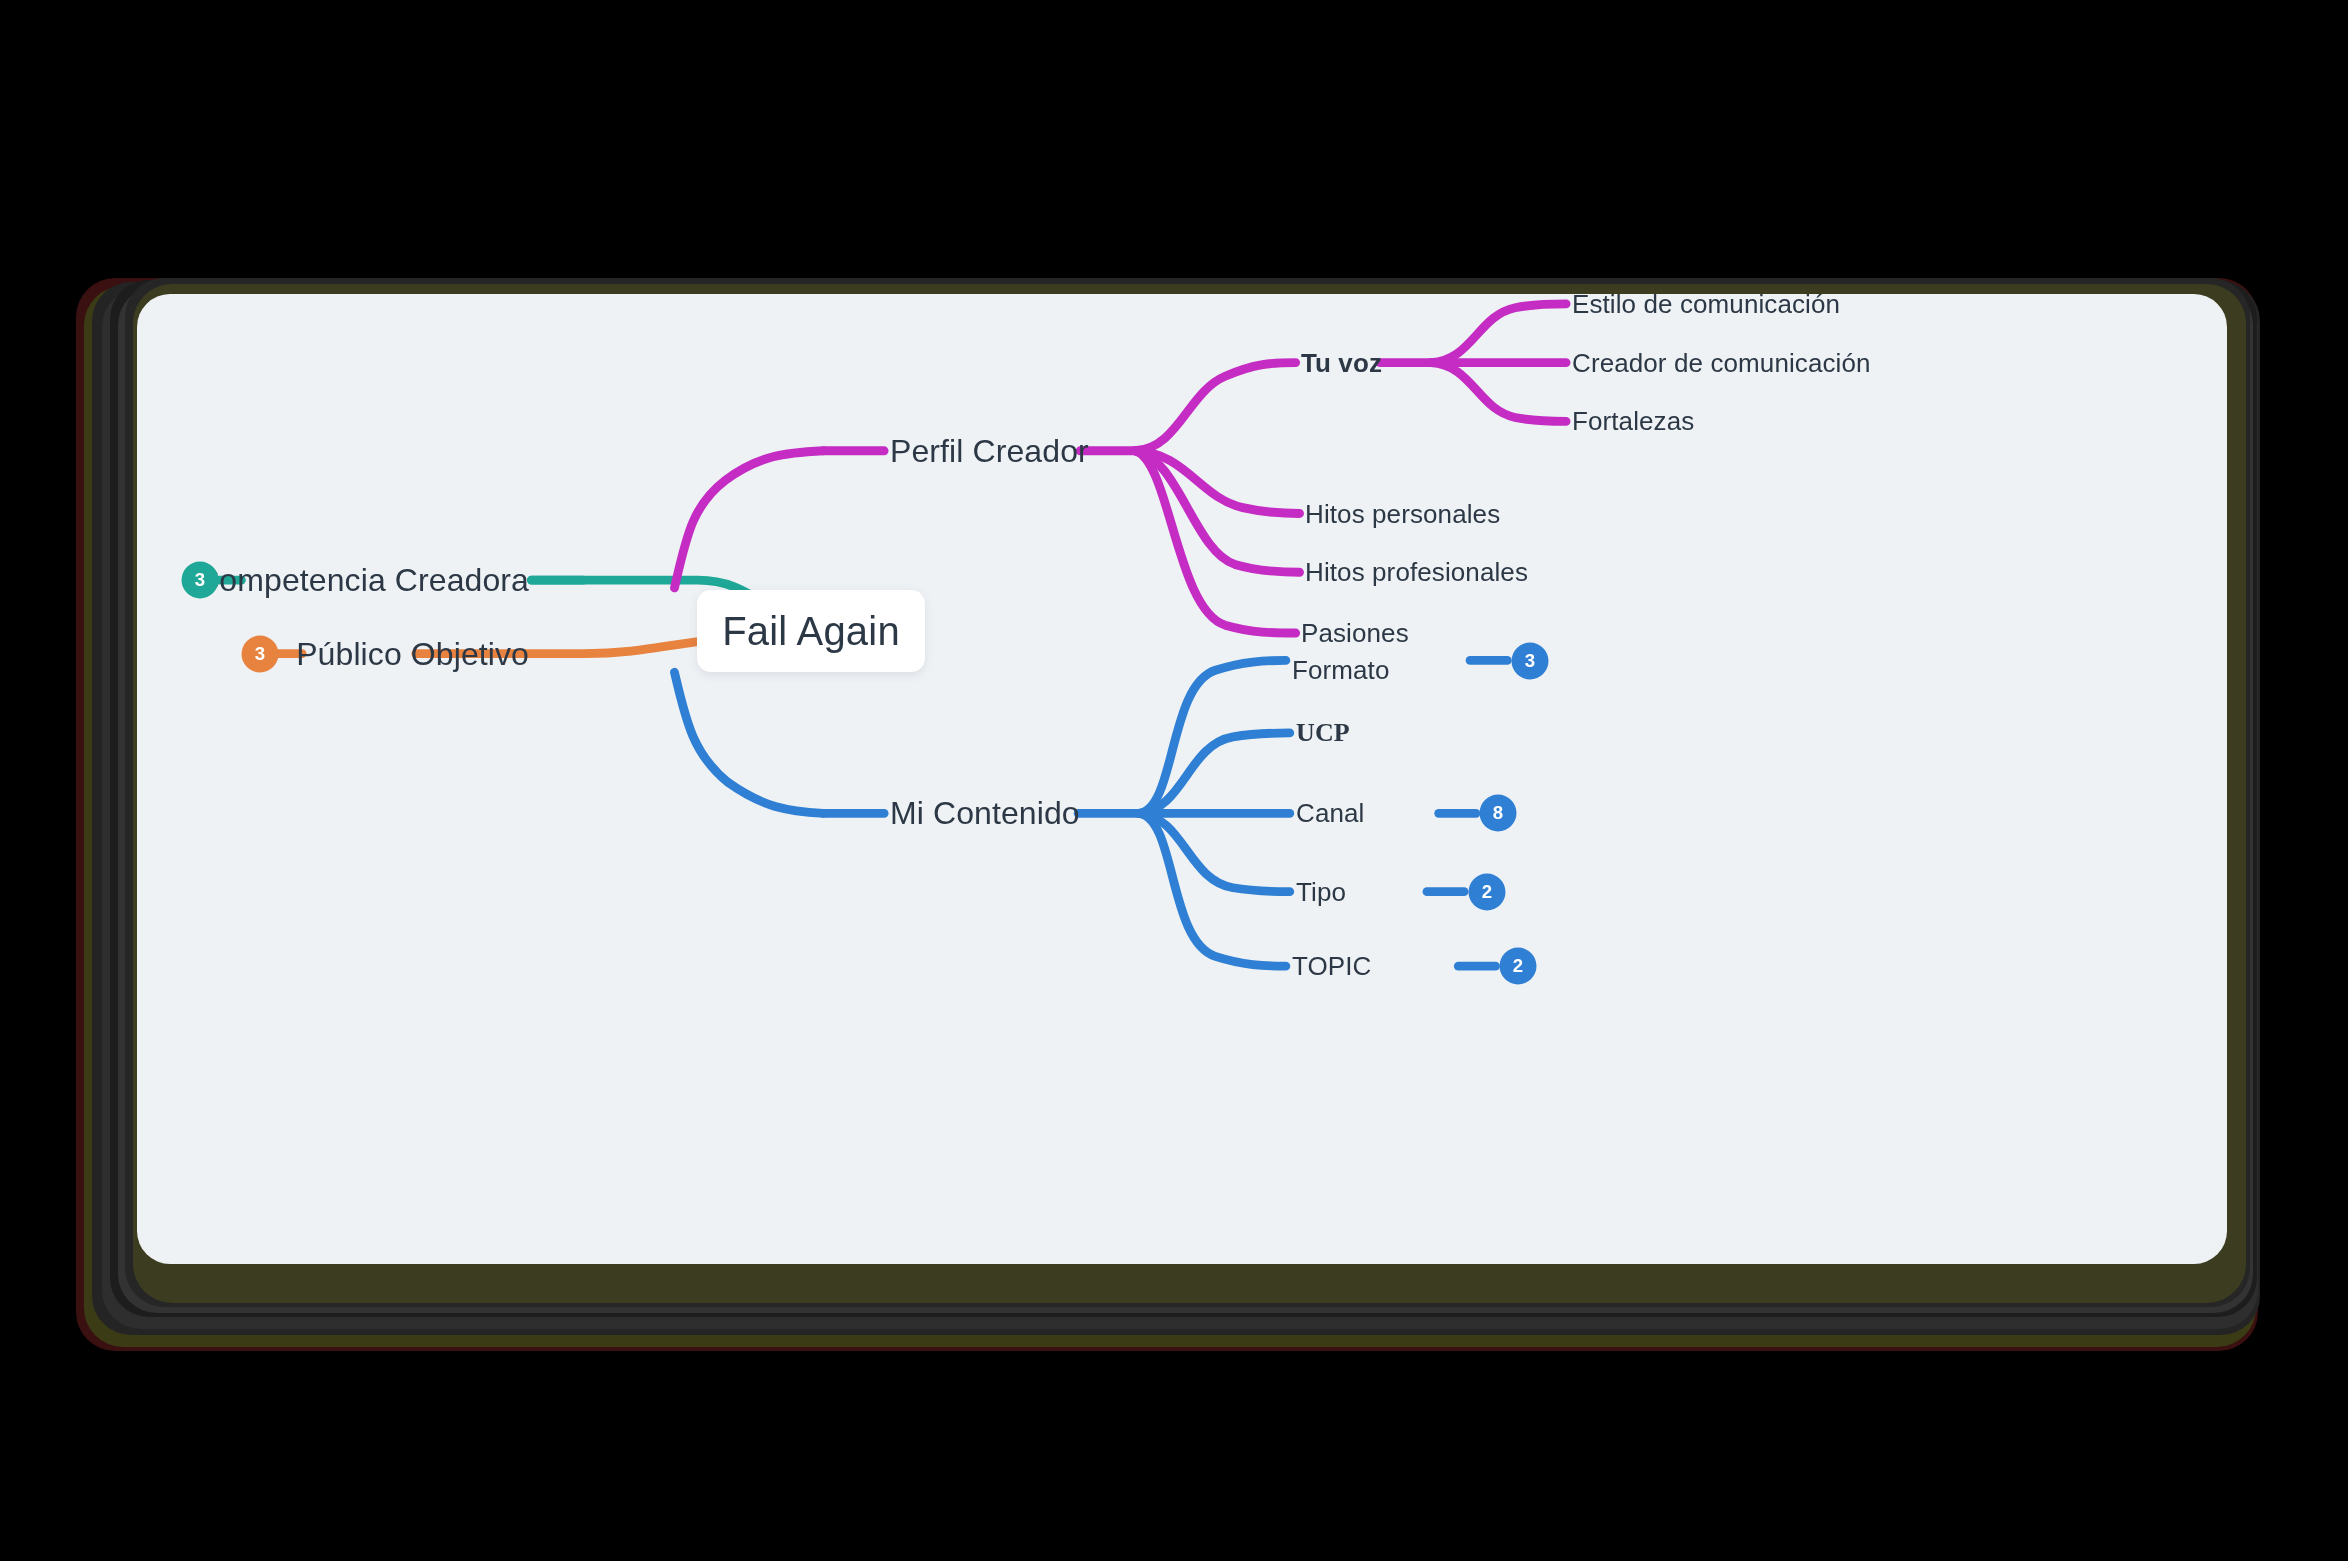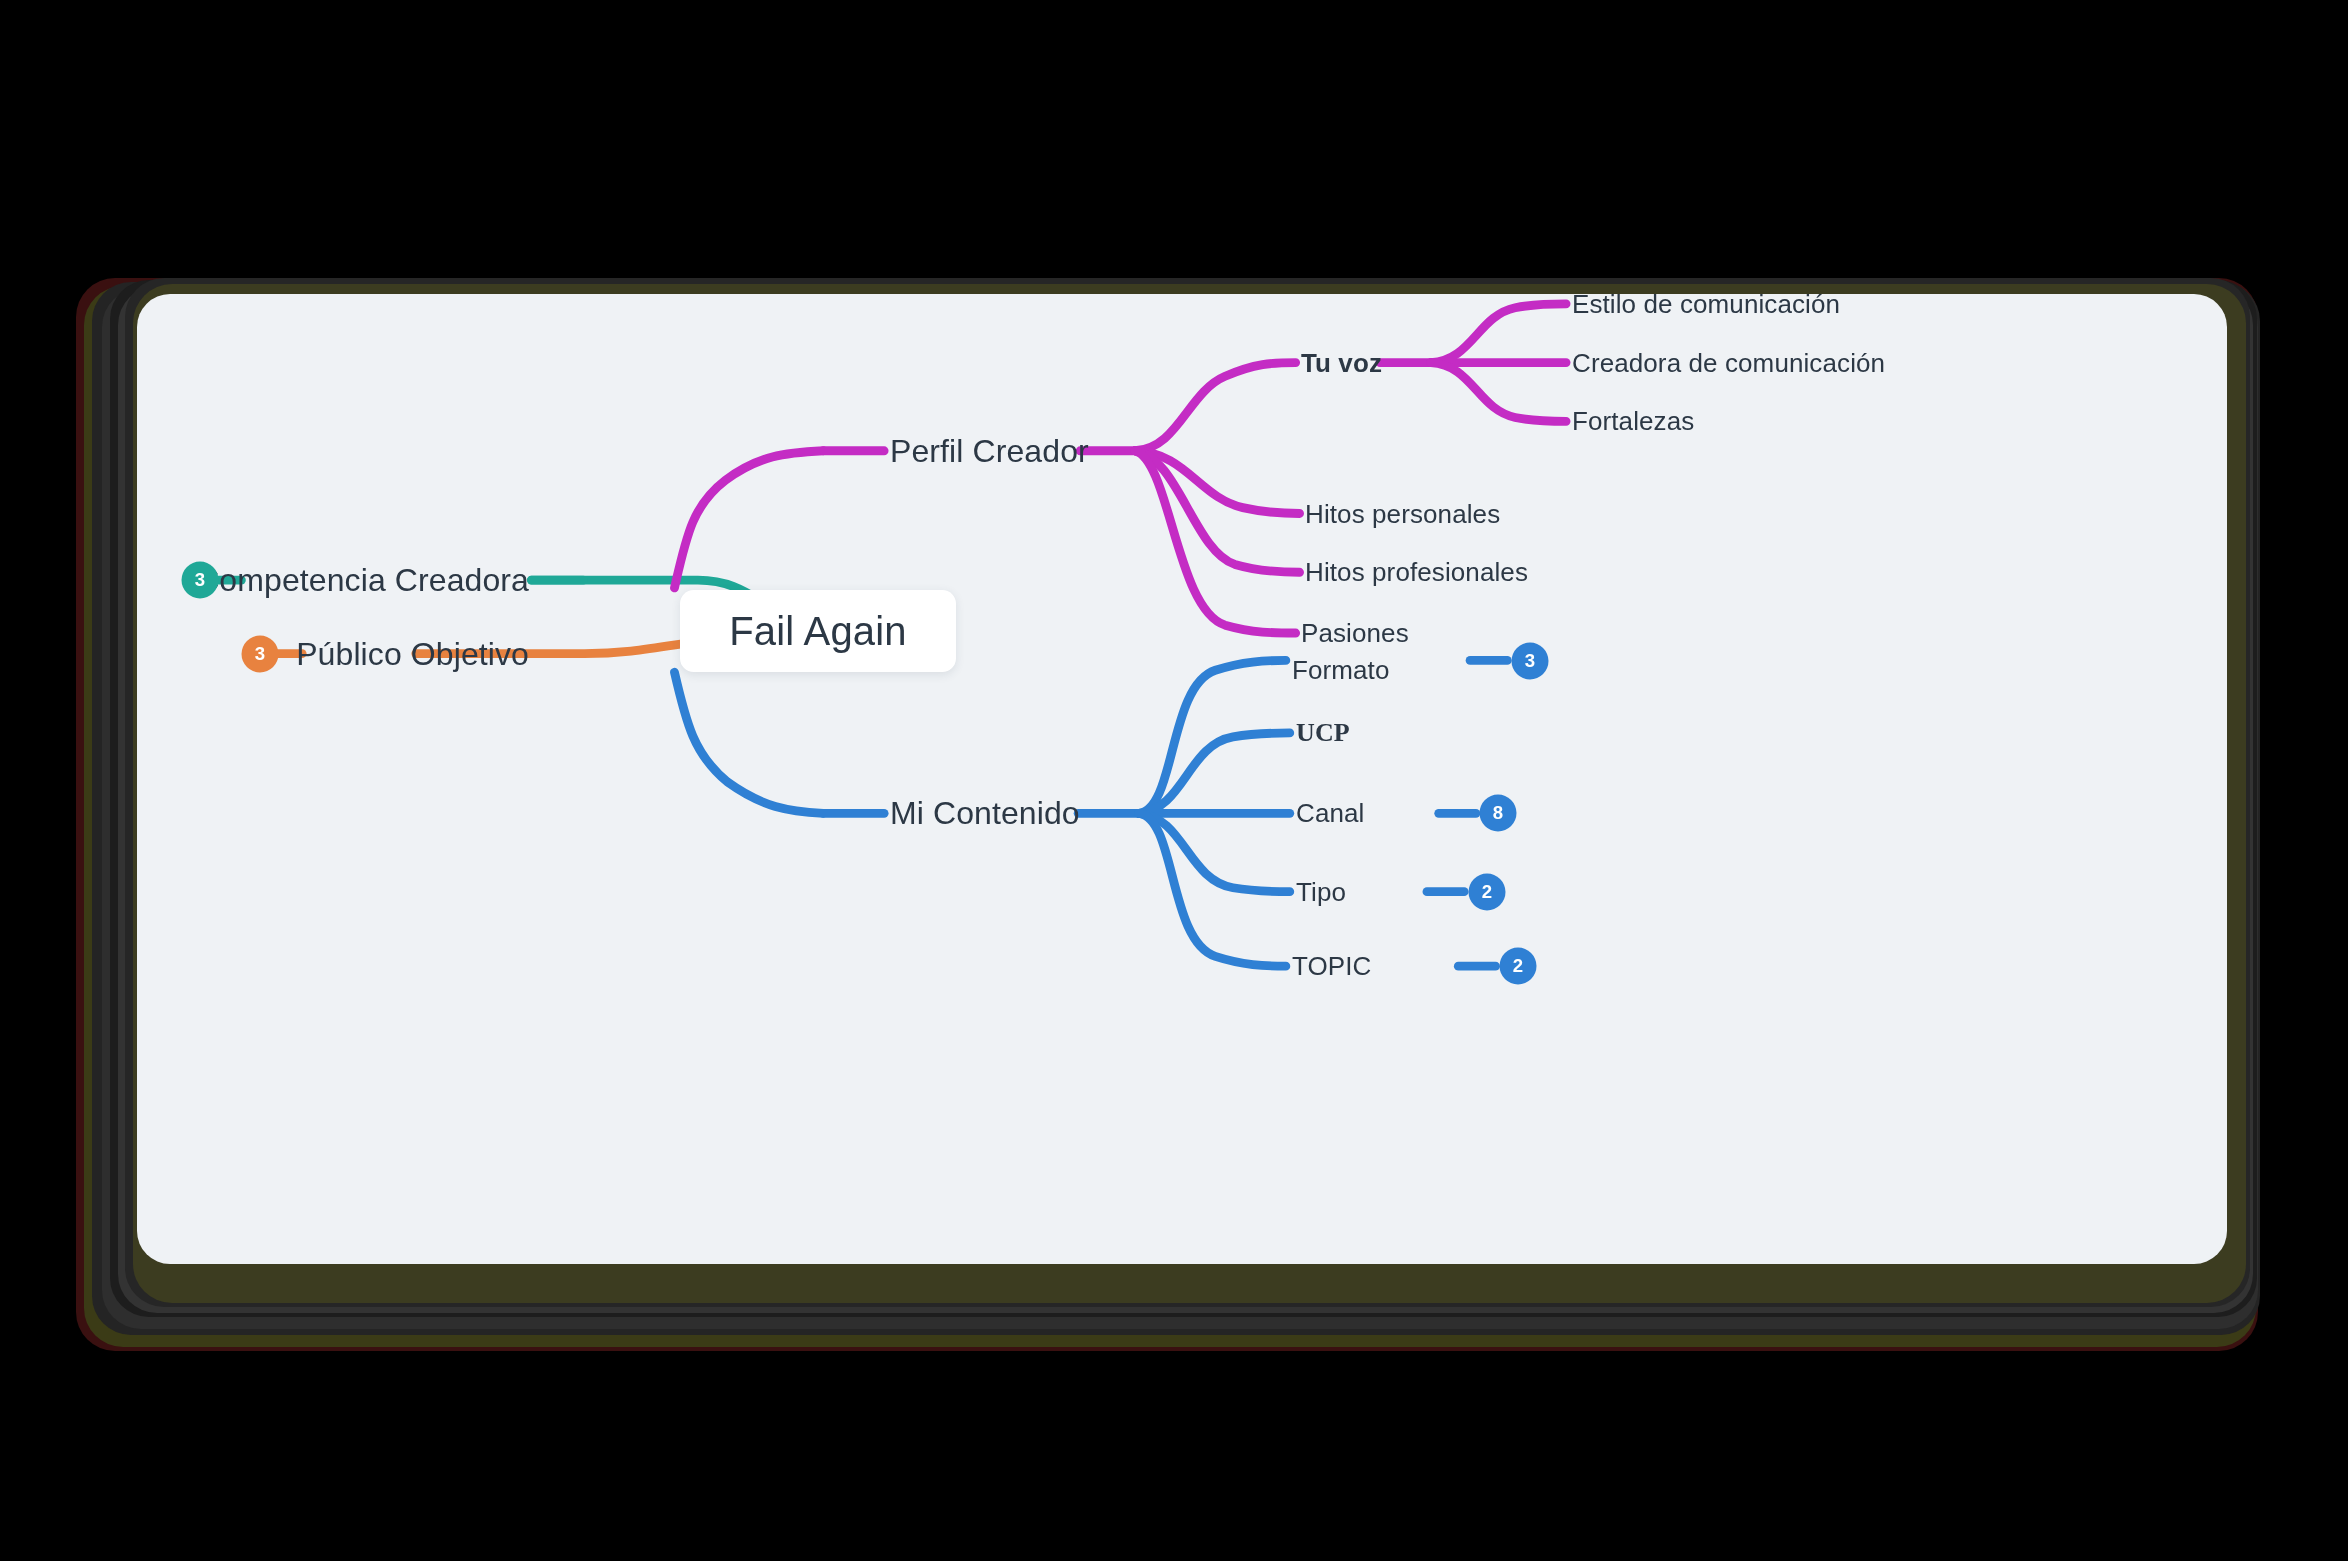--- a/index.html
+++ b/index.html
@@ -169,21 +169,21 @@
         <path d="M 68,292 L 106,292" stroke="#1fa897" stroke-width="9"></path>
         <path d="M 130,367 L 168,367" stroke="#e8823f" stroke-width="9"></path>
 
         <path d="M 1360,374 L 1398,374" stroke="#2f80d4" stroke-width="9"></path>
         <path d="M 1328,530 L 1366,530" stroke="#2f80d4" stroke-width="9"></path>
         <path d="M 1316,610 L 1354,610" stroke="#2f80d4" stroke-width="9"></path>
         <path d="M 1348,686 L 1386,686" stroke="#2f80d4" stroke-width="9"></path>
       </g>
     </svg>
 
-    <div class="root-node" style="left:543px; top:296px; width:276px; height:82px;">
+    <div class="root-node" style="left:560px; top:296px; width:228px; height:82px;">
       <span class="root-label">Fail Again</span>
     </div>
 
     <div class="node lvl1 left" style="left:392px; top:286px;">Competencia Creadora</div>
 
     <div class="node lvl1 left" style="left:392px; top:360px;">Público Objetivo</div>
 
     <div class="node lvl1 right" style="left:753px; top:157px;">Perfil Creador</div>
 
     <div class="node lvl1 right" style="left:753px; top:519px;">Mi Contenido</div>
@@ -191,21 +191,21 @@
     <div class="node right bold" style="left:1164px; top:69px;">Tu voz</div>
 
     <div class="node right" style="left:1168px; top:220px;">Hitos personales</div>
 
     <div class="node right" style="left:1168px; top:278px;">Hitos profesionales</div>
 
     <div class="node right" style="left:1164px; top:339px;">Pasiones</div>
 
     <div class="node right" style="left:1435px; top:9.8px;">Estilo de comunicación</div>
 
-    <div class="node right" style="left:1435px; top:69px;">Creadora de comunicación</div>
+    <div class="node right" style="left:1435px; top:69px;">Creador de comunicación</div>
 
     <div class="node right" style="left:1435px; top:127px;">Fortalezas</div>
 
     <div class="node right" style="left:1155px; top:356px;margin-top:20px;">Formato</div>
 
     <div class="node right bold" style="left:1159px; top:439px;font-family:Liberation Serif, serif;">UCP</div>
 
     <div class="node right" style="left:1159px; top:519px;">Canal</div>
 
     <div class="node right" style="left:1159px; top:598px;">Tipo</div>

